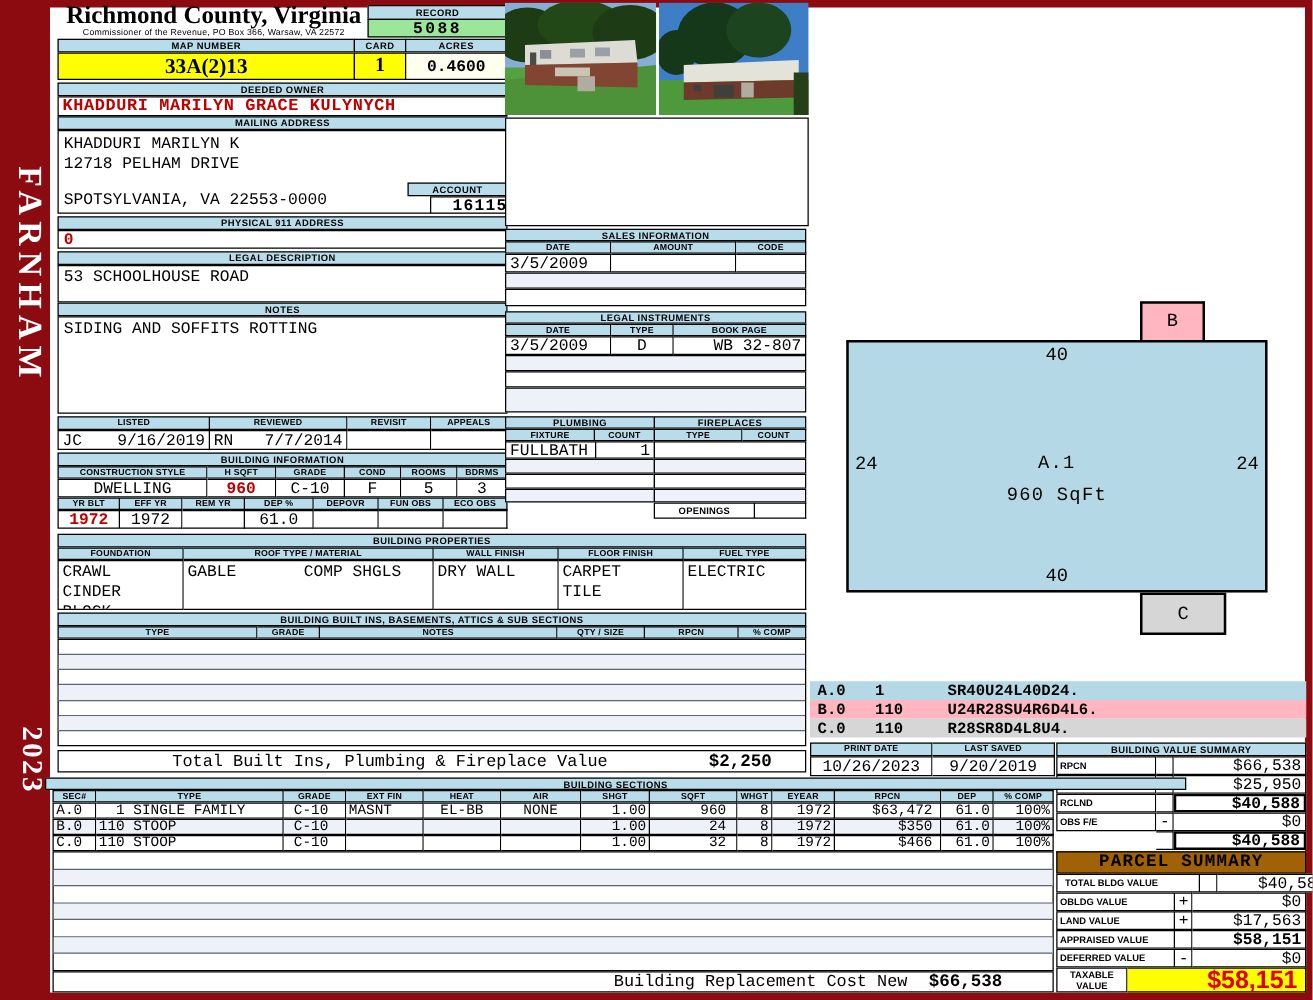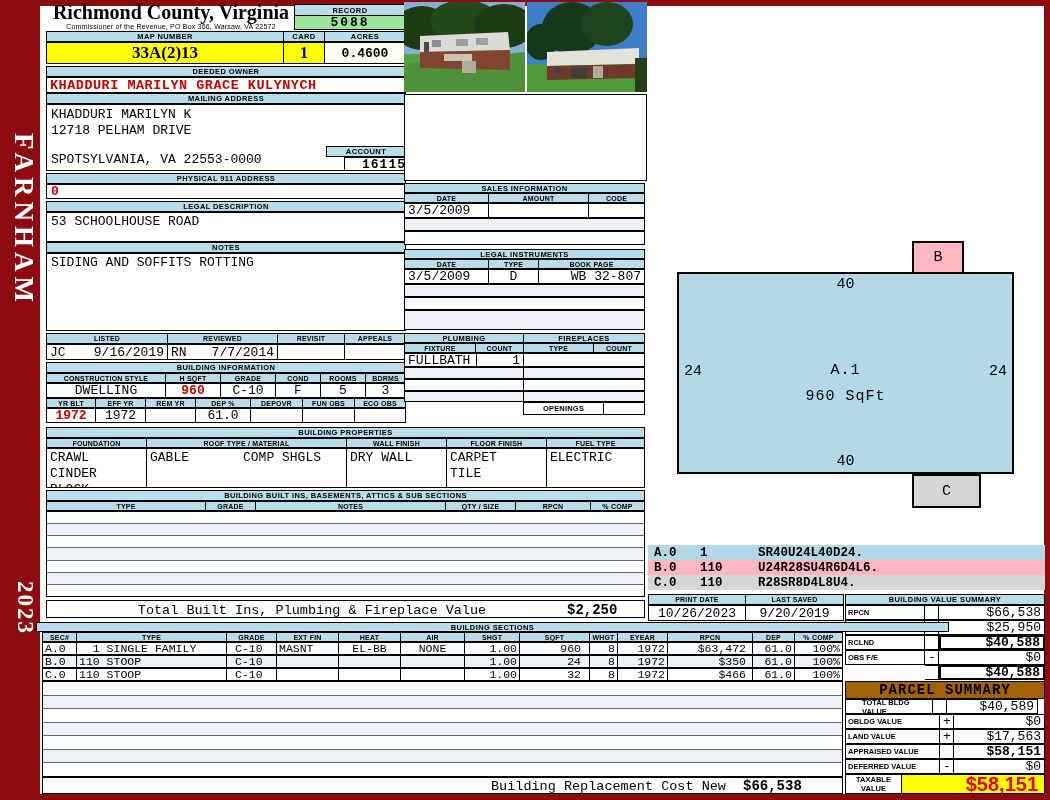--- a/index.html
+++ b/index.html
@@ -421,21 +421,21 @@
   <div class="erow" style="flex:1;"></div>
   <div class="erow" style="flex:1;border-bottom:none;"></div>
 </div>
 <div class="box" style="left:42px;top:777px;width:801px;height:17px;">
   <span class="abs mono" style="left:448px;top:1px;font-size:13.5px;">Building Replacement Cost New</span>
   <span class="abs mono bold" style="left:700px;top:0;font-size:14px;">$66,538</span>
 </div>
 
 <div class="box" style="left:845px;top:681px;width:200px;height:18px;background:#a16207;display:flex;align-items:center;justify-content:center;font:bold 14px 'Liberation Mono',monospace;letter-spacing:1px;">PARCEL SUMMARY</div>
 <div class="row" style="left:845px;top:699px;height:15px;">
-  <div class="c" style="width:88px;font:bold 7.5px 'Liberation Sans',sans-serif;padding-left:16px;">TOTAL BLDG VALUE</div>
+  <div class="c" style="width:115px;font:bold 7.5px 'Liberation Sans',sans-serif;padding-left:6px;">TOTAL BLDG VALUE</div>
   <div class="c vc" style="width:14px;"></div>
   <div class="c vc right" style="width:91px;">$40,589</div>
 </div>
 <div class="row" style="left:845px;top:714px;height:15px;">
   <div class="c" style="width:95px;font:bold 7.5px 'Liberation Sans',sans-serif;padding-left:2px;">OBLDG VALUE</div>
   <div class="c vc" style="width:14px;">+</div>
   <div class="c vc right" style="width:91px;">$0</div>
 </div>
 <div class="row" style="left:845px;top:729px;height:15px;">
   <div class="c" style="width:95px;font:bold 7.5px 'Liberation Sans',sans-serif;padding-left:2px;">LAND VALUE</div>

